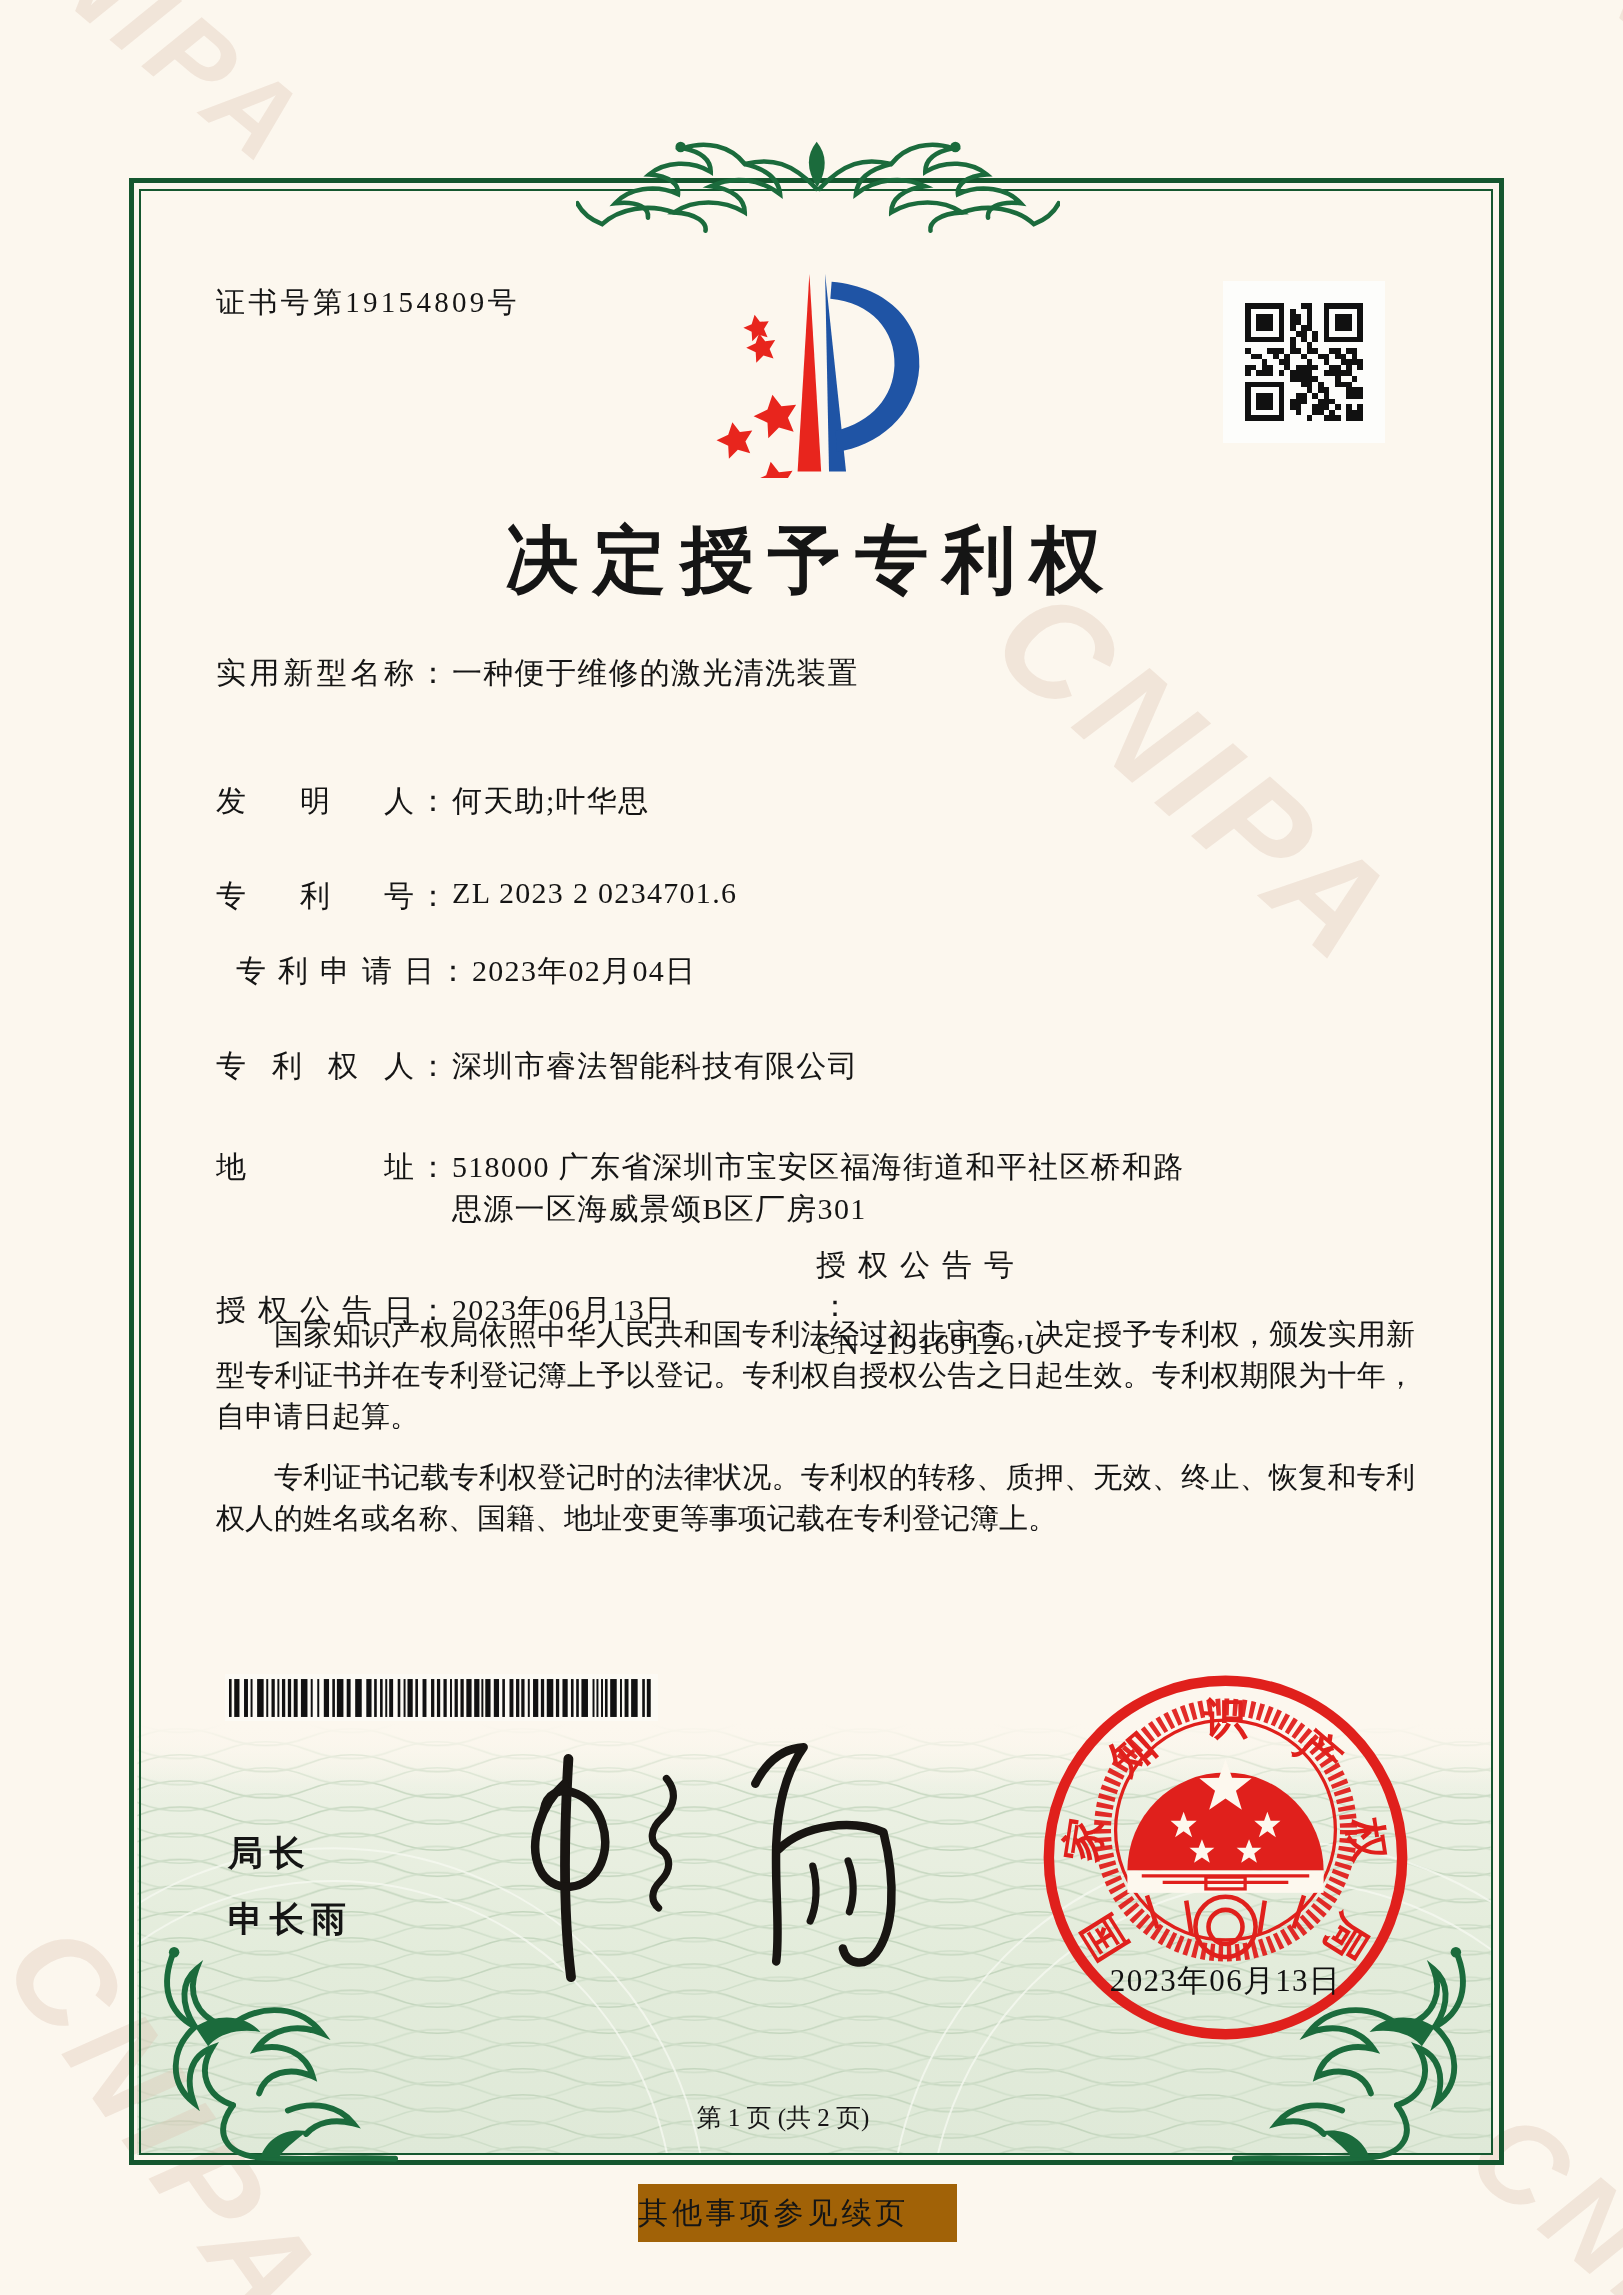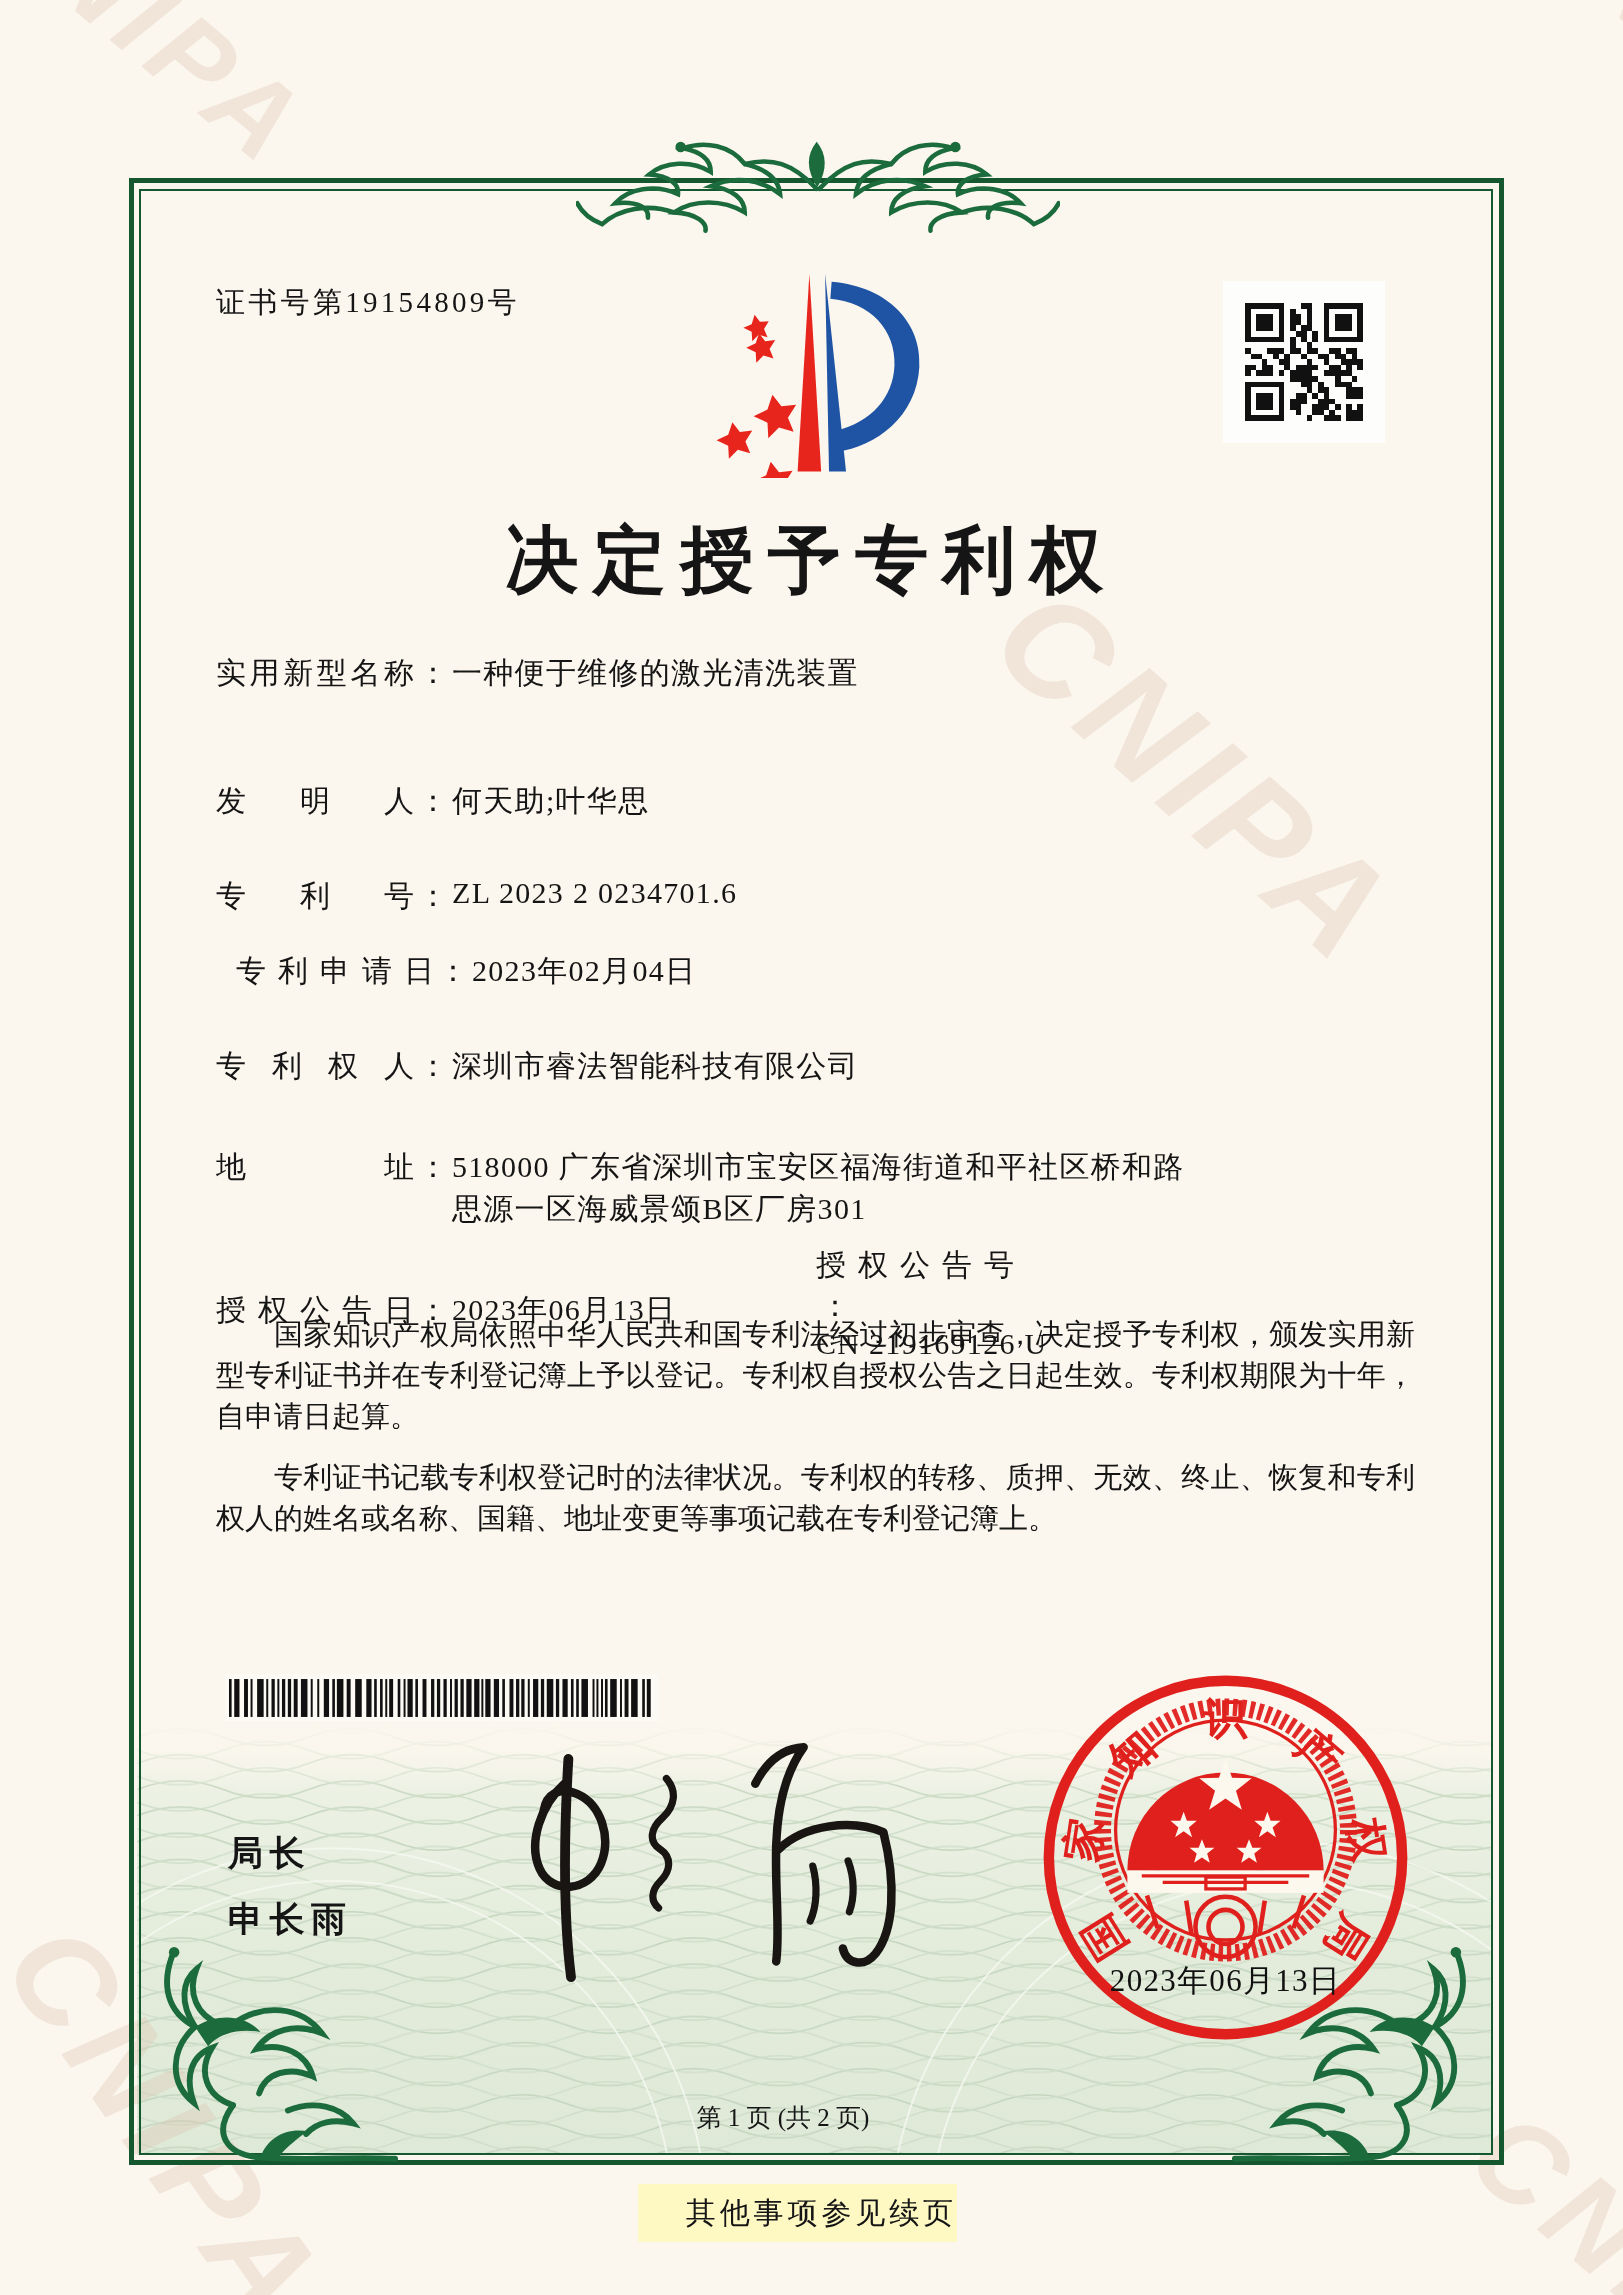--- a/index.html
+++ b/index.html
@@ -60,22 +60,22 @@
   
   .seal{position:absolute;left:1041px;top:1673px;width:369px;height:369px;z-index:6;}
   .seal svg{position:absolute;left:0;top:0;}
   .seal-char{position:absolute;font-size:43px;font-weight:700;color:#e0201c;z-index:7;
              font-family:"Liberation Serif","DejaVu Serif",serif;}
   .seal-date{position:absolute;left:0;top:287px;width:369px;text-align:center;font-size:31px;
              color:#101010;letter-spacing:1.3px;z-index:8;}
 
   
   .page-num{position:absolute;left:0;top:2093px;width:1566px;text-align:center;font-size:25px;z-index:5;margin-top:8px;}
-  .cont-box{position:absolute;left:638px;top:2184px;width:319px;height:58px;background:#fef9c3;
-            display:flex;align-items:center;justify-content:flex-end;z-index:5;}
+  .cont-box{position:absolute;left:638px;top:2184px;width:319px;height:58px;background:#a16207;
+            display:flex;align-items:center;justify-content:flex-start;z-index:5;}
   .cont-box span{font-size:30px;letter-spacing:3.9px;}
 </style>
 </head>
 <body>
 
 <div class="page">
 
   <span class="wm" style="left:-52px;top:-46px;font-size:111px;transform:rotate(40deg);">CNIPA</span>
   <span class="wm" style="left:1492px;top:-39px;font-size:111px;transform:rotate(40deg);">CNIPA</span>
   <span class="wm" style="left:956px;top:694px;font-size:141px;transform:rotate(42deg);z-index:2;">CNIPA</span>

